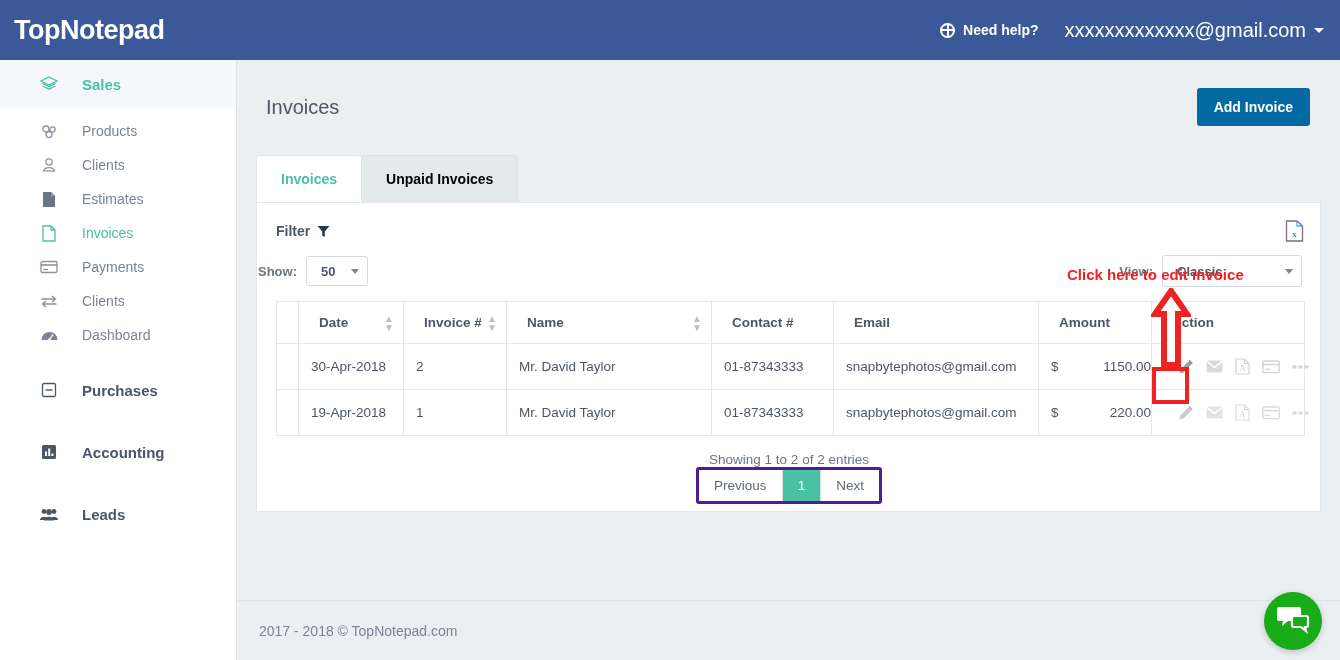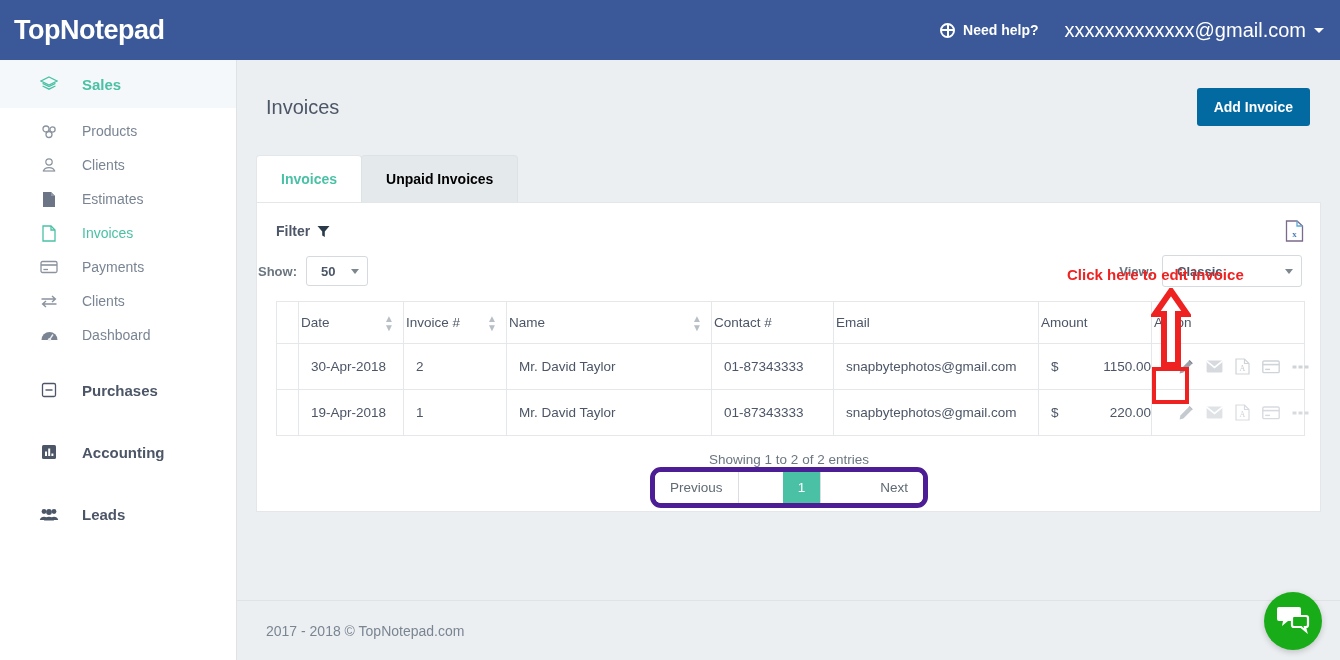--- a/index.html
+++ b/index.html
@@ -156,22 +156,22 @@
     width: 1028px;
     table-layout: fixed;
   }
   table.grid th, table.grid td {
     border: 1px solid #e4e8eb;
     font-size: 13.5px; color: #4c5667;
     text-align: left;
     font-weight: normal;
   }
   table.grid th {
-    padding: 13px 0 13px 2px;
-    font-weight: normal; color: #4c5667;
+    padding: 13px 0 13px 20px;
+    font-weight: bold; color: #4c5667;
     position: relative; font-size: 13.5px;
     vertical-align: middle;
   }
   table.grid td { padding: 14px 0 14px 12px; }
   .sorter {
     position: absolute; right: 9px; top: 50%;
     transform: translateY(-50%);
     color: #b7bfc6; font-size: 10px; line-height: 9px;
   }
   .col-check { width: 22px; }
@@ -187,21 +187,21 @@
   .row2 td { color: #6f7a84; }
   .actions { display: flex; align-items: center; gap: 12px; padding-left: 14px; }
   .actions .aic { cursor: pointer; }
 
   .footer-row {
     display: flex; align-items: center; justify-content: space-between;
     padding: 16px 18px 0 19px;
     flex-direction: column;
   }
   .entries { font-size: 13.5px; color: #6b7680; }
-  .pager { display: flex; border: 5px solid #4c1d95; border-radius: 11px; overflow: hidden; gap: 44px; }
+  .pager { display: flex; border: 3px solid #4c1d95; border-radius: 3px; overflow: hidden; }
   .pager div {
     padding: 8px 15px; font-size: 13.5px; color: #5f6a73;
     background: #fff; border-right: 1px solid #d9dee2; cursor: pointer;
   }
   .pager div:last-child { border-right: none; }
   .pager div.cur { background: #4ac1a5; color: #fff; }
 
   
   .anno-text {
     position: absolute; left: 1067px; top: 266px;
@@ -215,21 +215,21 @@
     border: 4px solid #ef2222; z-index: 41;
   }
 
   
   .page-footer {
     position: absolute; left: 237px; top: 600px;
     width: 1103px; height: 60px;
     background: #eceff1;
     border-top: 1px solid #dfe3e6;
     display: flex; align-items: center;
-    padding-left: 29px;
+    padding-left: 22px;
     font-size: 14px; color: #7a8593;
   }
   .chat-bubble {
     position: absolute; right: 18px; bottom: 10px;
     width: 58px; height: 58px; border-radius: 50%;
     background: #18ad18;
     display: flex; align-items: center; justify-content: center;
     cursor: pointer; z-index: 60;
     box-shadow: 0 2px 6px rgba(0,0,0,0.2);
   }

